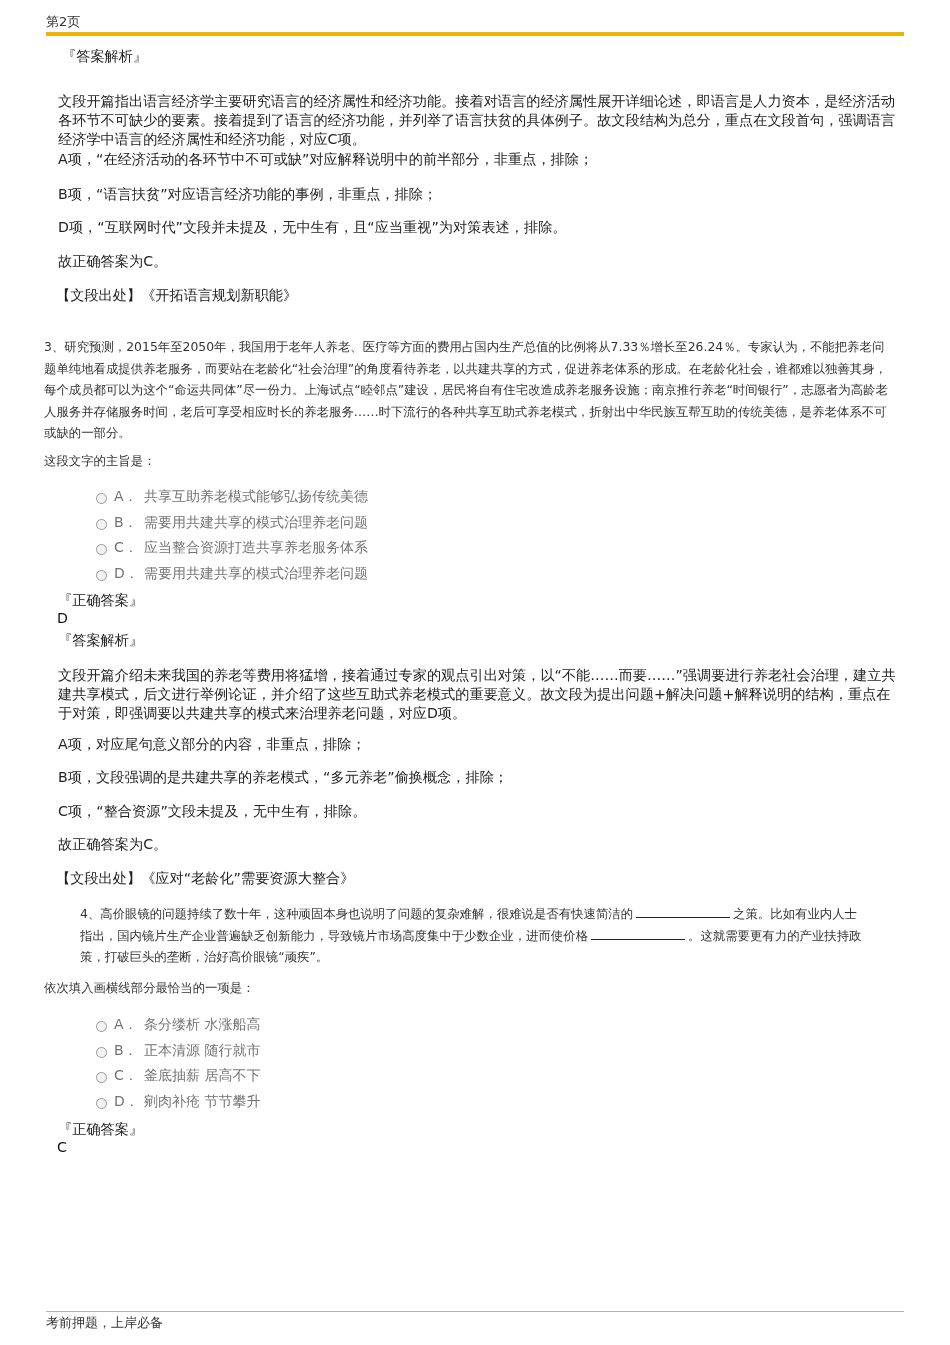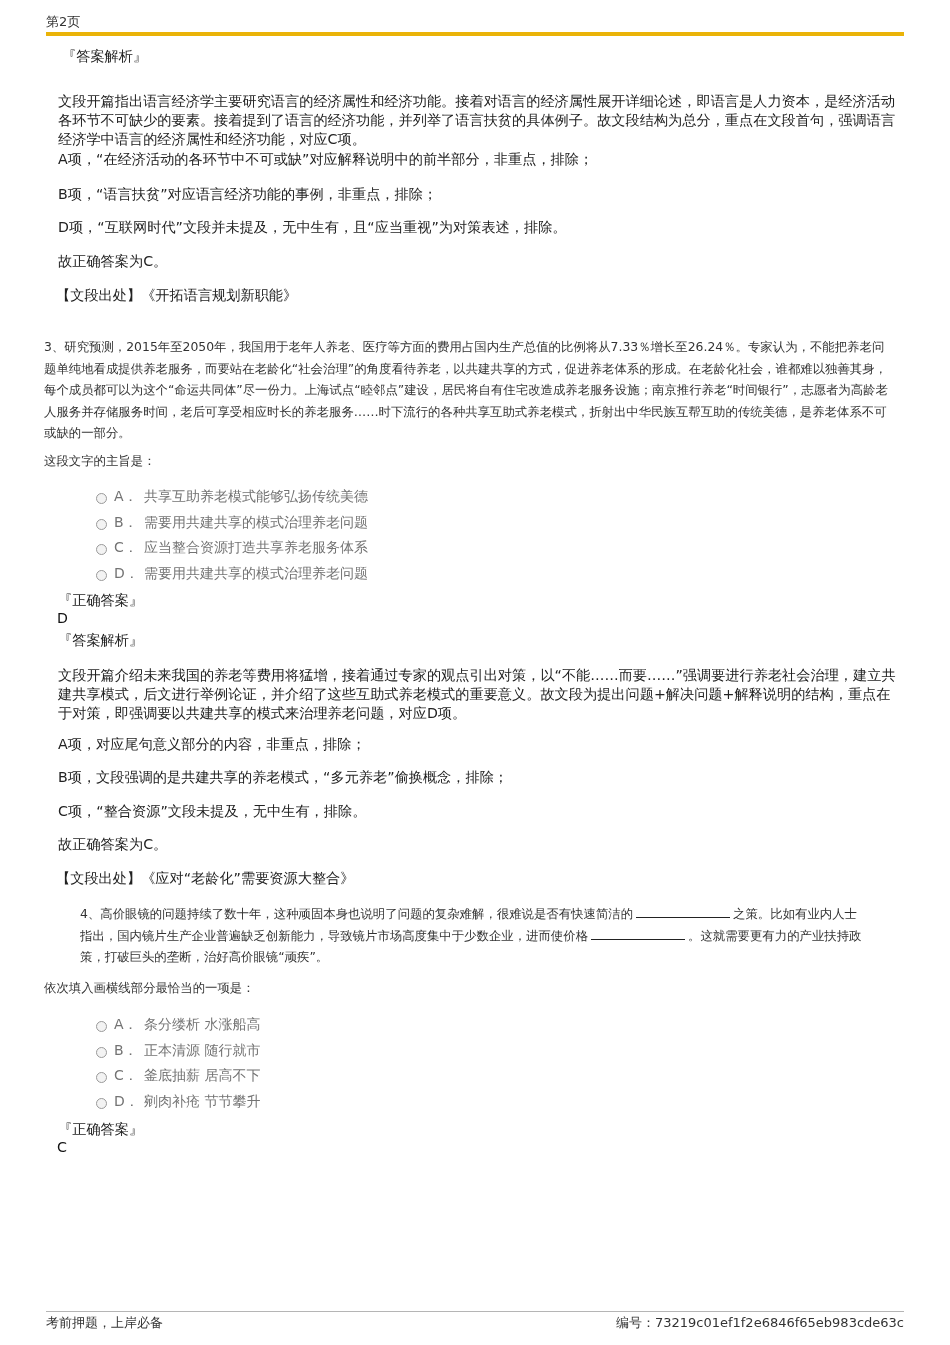--- a/index.html
+++ b/index.html
@@ -94,14 +94,13 @@
 </div>
 <div class="opt" style="top:1091px;">
   <span class="radio"></span><span class="letter">D．</span><span>剜肉补疮 节节攀升</span>
 </div>
 
 <div class="abs mark" style="left:58px;top:1120px;">『正确答案』</div>
 <div class="abs ans" style="top:1139px;">C</div>
 
 <div class="ftr">
   <span class="l">考前押题，上岸必备</span>
-  <span class="r">编号：73219c01ef1f2e6846f65eb983cde63c</span>
 </div>
 
 </body></html>

